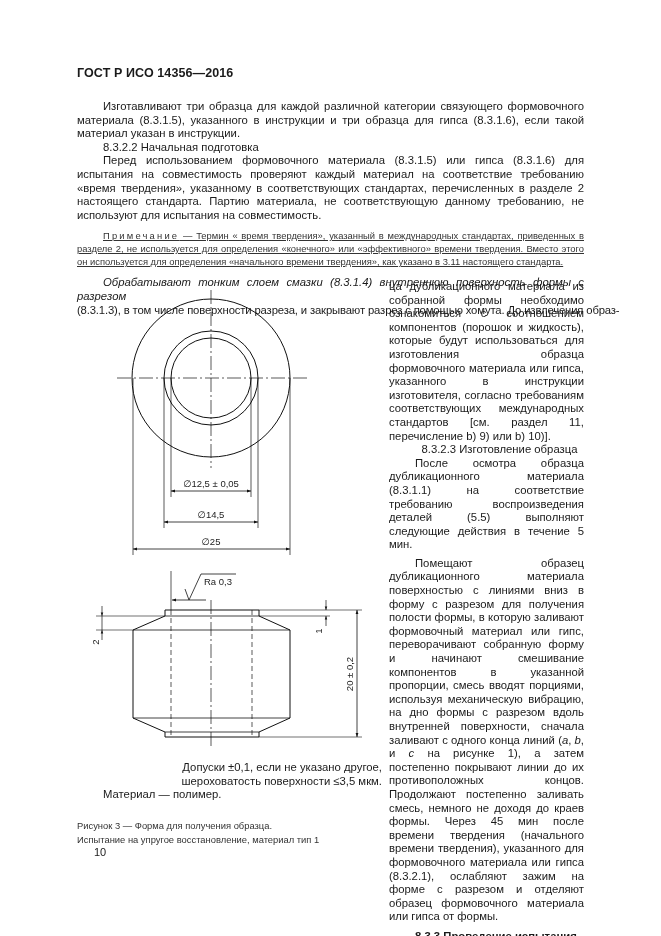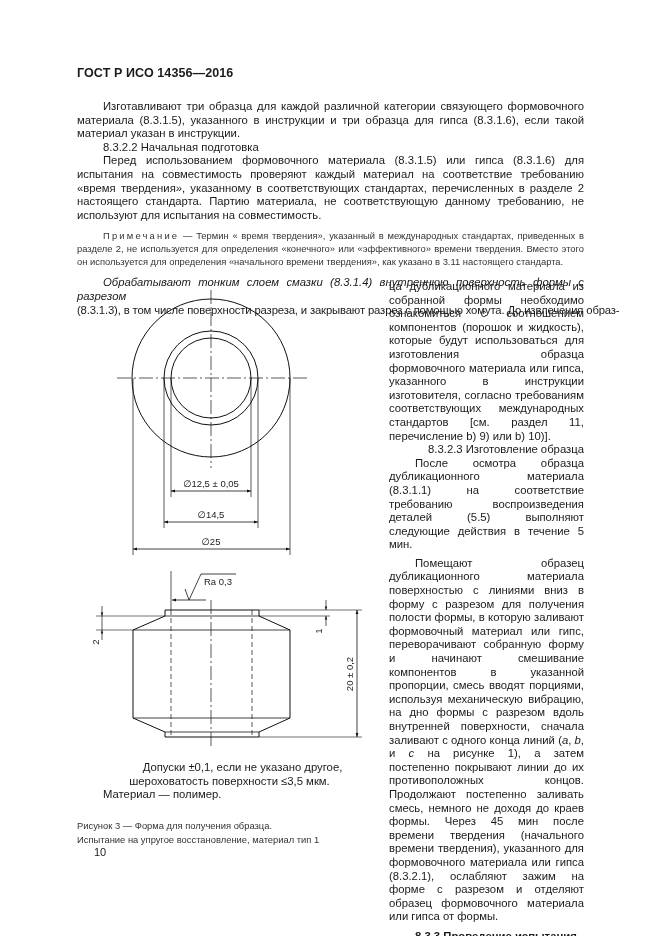--- a/index.html
+++ b/index.html
@@ -2,21 +2,21 @@
 <html><head>
 <meta charset="utf-8">
 <style>
   html, body { margin: 0; padding: 0; background: #ffffff; }
   body { width: 661px; height: 936px; position: relative; overflow: hidden;
          font-family: "Liberation Sans", sans-serif; color: #1a1a1a; }
   .abs { position: absolute; }
   .header { left: 77px; top: 66px; font-size: 12.5px; font-weight: bold; letter-spacing: 0.1px; }
   .para { font-size: 11.3px; line-height: 13.6px; text-align: justify; }
   .indent { text-indent: 26px; }
-  .note { font-size: 9.4px; line-height: 13px; text-align: justify; color: #333; }
+  .note { font-size: 9.4px; line-height: 13px; text-align: justify; color: #333; text-decoration: underline; }
   .spaced { letter-spacing: 2.2px; }
   .caption { font-size: 9.4px; line-height: 14px; color: #333; }
   .pageno { left: 94px; top: 846px; font-size: 11px; }
   .bold { font-weight: bold; }
   p { margin: 0; }
   svg text { font-family: "Liberation Sans", sans-serif; }
 </style>
 </head>
 <body>
 
@@ -26,21 +26,21 @@
   <p class="para indent">Изготавливают три образца для каждой различной категории связующего формовочного материала (8.3.1.5), указанного в инструкции и три образца для гипса (8.3.1.6), если такой материал указан в инструкции.</p>
   <p class="para indent" style="text-align:left">8.3.2.2  Начальная подготовка</p>
   <p class="para indent">Перед использованием формовочного материала (8.3.1.5) или гипса (8.3.1.6) для испытания на совместимость проверяют каждый материал на соответствие требованию «время твердения», указанному в соответствующих стандартах, перечисленных в разделе 2 настоящего стандарта. Партию материала, не соответствующую данному требованию, не используют для испытания на совместимость.</p>
   <p class="note indent" style="margin-top:7px;"><span class="spaced">Примечание</span><span> — Термин « время твердения», указанный в международных стандартах, приведенных в разделе 2, не используется для определения «конечного» или «эффективного» времени твердения. Вместо этого он используется для определения «начального времени твердения», как указано в 3.11 настоящего стандарта.</span></p>
   <p class="para indent" style="margin-top:8px; text-align:justify; text-align-last:justify;font-style:italic;">Обрабатывают тонким слоем смазки (8.3.1.4) внутреннюю поверхность формы с разрезом</p>
   <p class="para" style="white-space:nowrap; letter-spacing:-0.15px;">(8.3.1.3), в том числе поверхности разреза, и закрывают разрез с помощью хомута. До извлечения образ-</p>
 </div>
 
 <div class="abs" style="left:389px; top:280px; width:195px;">
   <p class="para">ца дубликационного материала из собранной формы необходимо ознакомиться с соотношением компонентов (порошок и жидкость), которые будут использоваться для изготовления образца формовочного материала или гипса, указанного в инструкции изготовителя, согласно требованиям соответствующих международных стандартов [см. раздел 11, перечисление b) 9) или b) 10)].</p>
-  <p class="para indent" style="text-align:right;">8.3.2.3  Изготовление образца</p>
+  <p class="para indent" style="text-align:center;">8.3.2.3  Изготовление образца</p>
   <p class="para indent">После осмотра образца дубликационного материала (8.3.1.1) на соответствие требованию воспроизведения деталей (5.5) выполняют следующие действия в течение 5 мин.</p>
   <p class="para indent" style="margin-top:5px;"><span>Помещают образец дубликационного материала поверхностью с линиями вниз в форму с разрезом для получения полости формы, в которую заливают формовочный материал или гипс, переворачивают собранную форму и начинают смешивание компонентов в указанной пропорции, смесь вводят порциями, используя механическую вибрацию, на дно формы с разрезом вдоль внутренней поверхности, сначала заливают с одного конца линий (</span><i>a</i><span>, </span><i>b</i><span>, и </span><i>c</i><span> на рисунке 1), а затем постепенно покрывают линии до их противоположных концов. Продолжают постепенно заливать смесь, немного не доходя до краев формы. Через 45 мин после времени твердения (начального времени твердения), указанного для формовочного материала или гипса (8.3.2.1), ослабляют зажим на форме с разрезом и отделяют образец  формовочного материала или гипса от формы.</span></p>
   <p class="para indent bold" style="margin-top:6px; text-align:left;">8.3.3  Проведение испытания</p>
 
 </div>
 
 <svg class="abs" style="left:0; top:0;" width="661" height="936">
   <defs>
     <marker id="arr" viewBox="0 0 10 10" refX="10" refY="5" markerWidth="7" markerHeight="5" orient="auto-start-reverse">
       <path d="M0,1.5 L10,5 L0,8.5 z" fill="#111"></path>
@@ -105,21 +105,21 @@
   </g>
   <g fill="#222" font-size="9.5">
     <text x="204" y="585">Ra 0,3</text>
     <text transform="translate(99,642) rotate(-90)" text-anchor="middle">2</text>
     <text transform="translate(322,631) rotate(-90)" text-anchor="middle">1</text>
     <text transform="translate(353,674) rotate(-90)" text-anchor="middle">20 ± 0,2</text>
   </g>
 </svg>
 
 <div class="abs" style="left:77px; top:761px; width:305px;">
-  <p class="para indent" style="text-align:center;">Допуски ±0,1, если не указано другое, шероховатость поверхности ≤3,5 мкм.</p>
+  <p class="para indent" style="text-align:right;">Допуски ±0,1, если не указано другое, шероховатость поверхности ≤3,5 мкм.</p>
   <p class="para indent">Материал — полимер.</p>
 </div>
 <div class="abs" style="left:77px; top:819px; width:305px;">
   <p class="caption">Рисунок  3 — Форма для получения образца.</p>
   <p class="caption">Испытание на упругое восстановление, материал тип 1</p>
 </div>
 
 <div class="abs pageno">10</div>
 
 </body></html>

